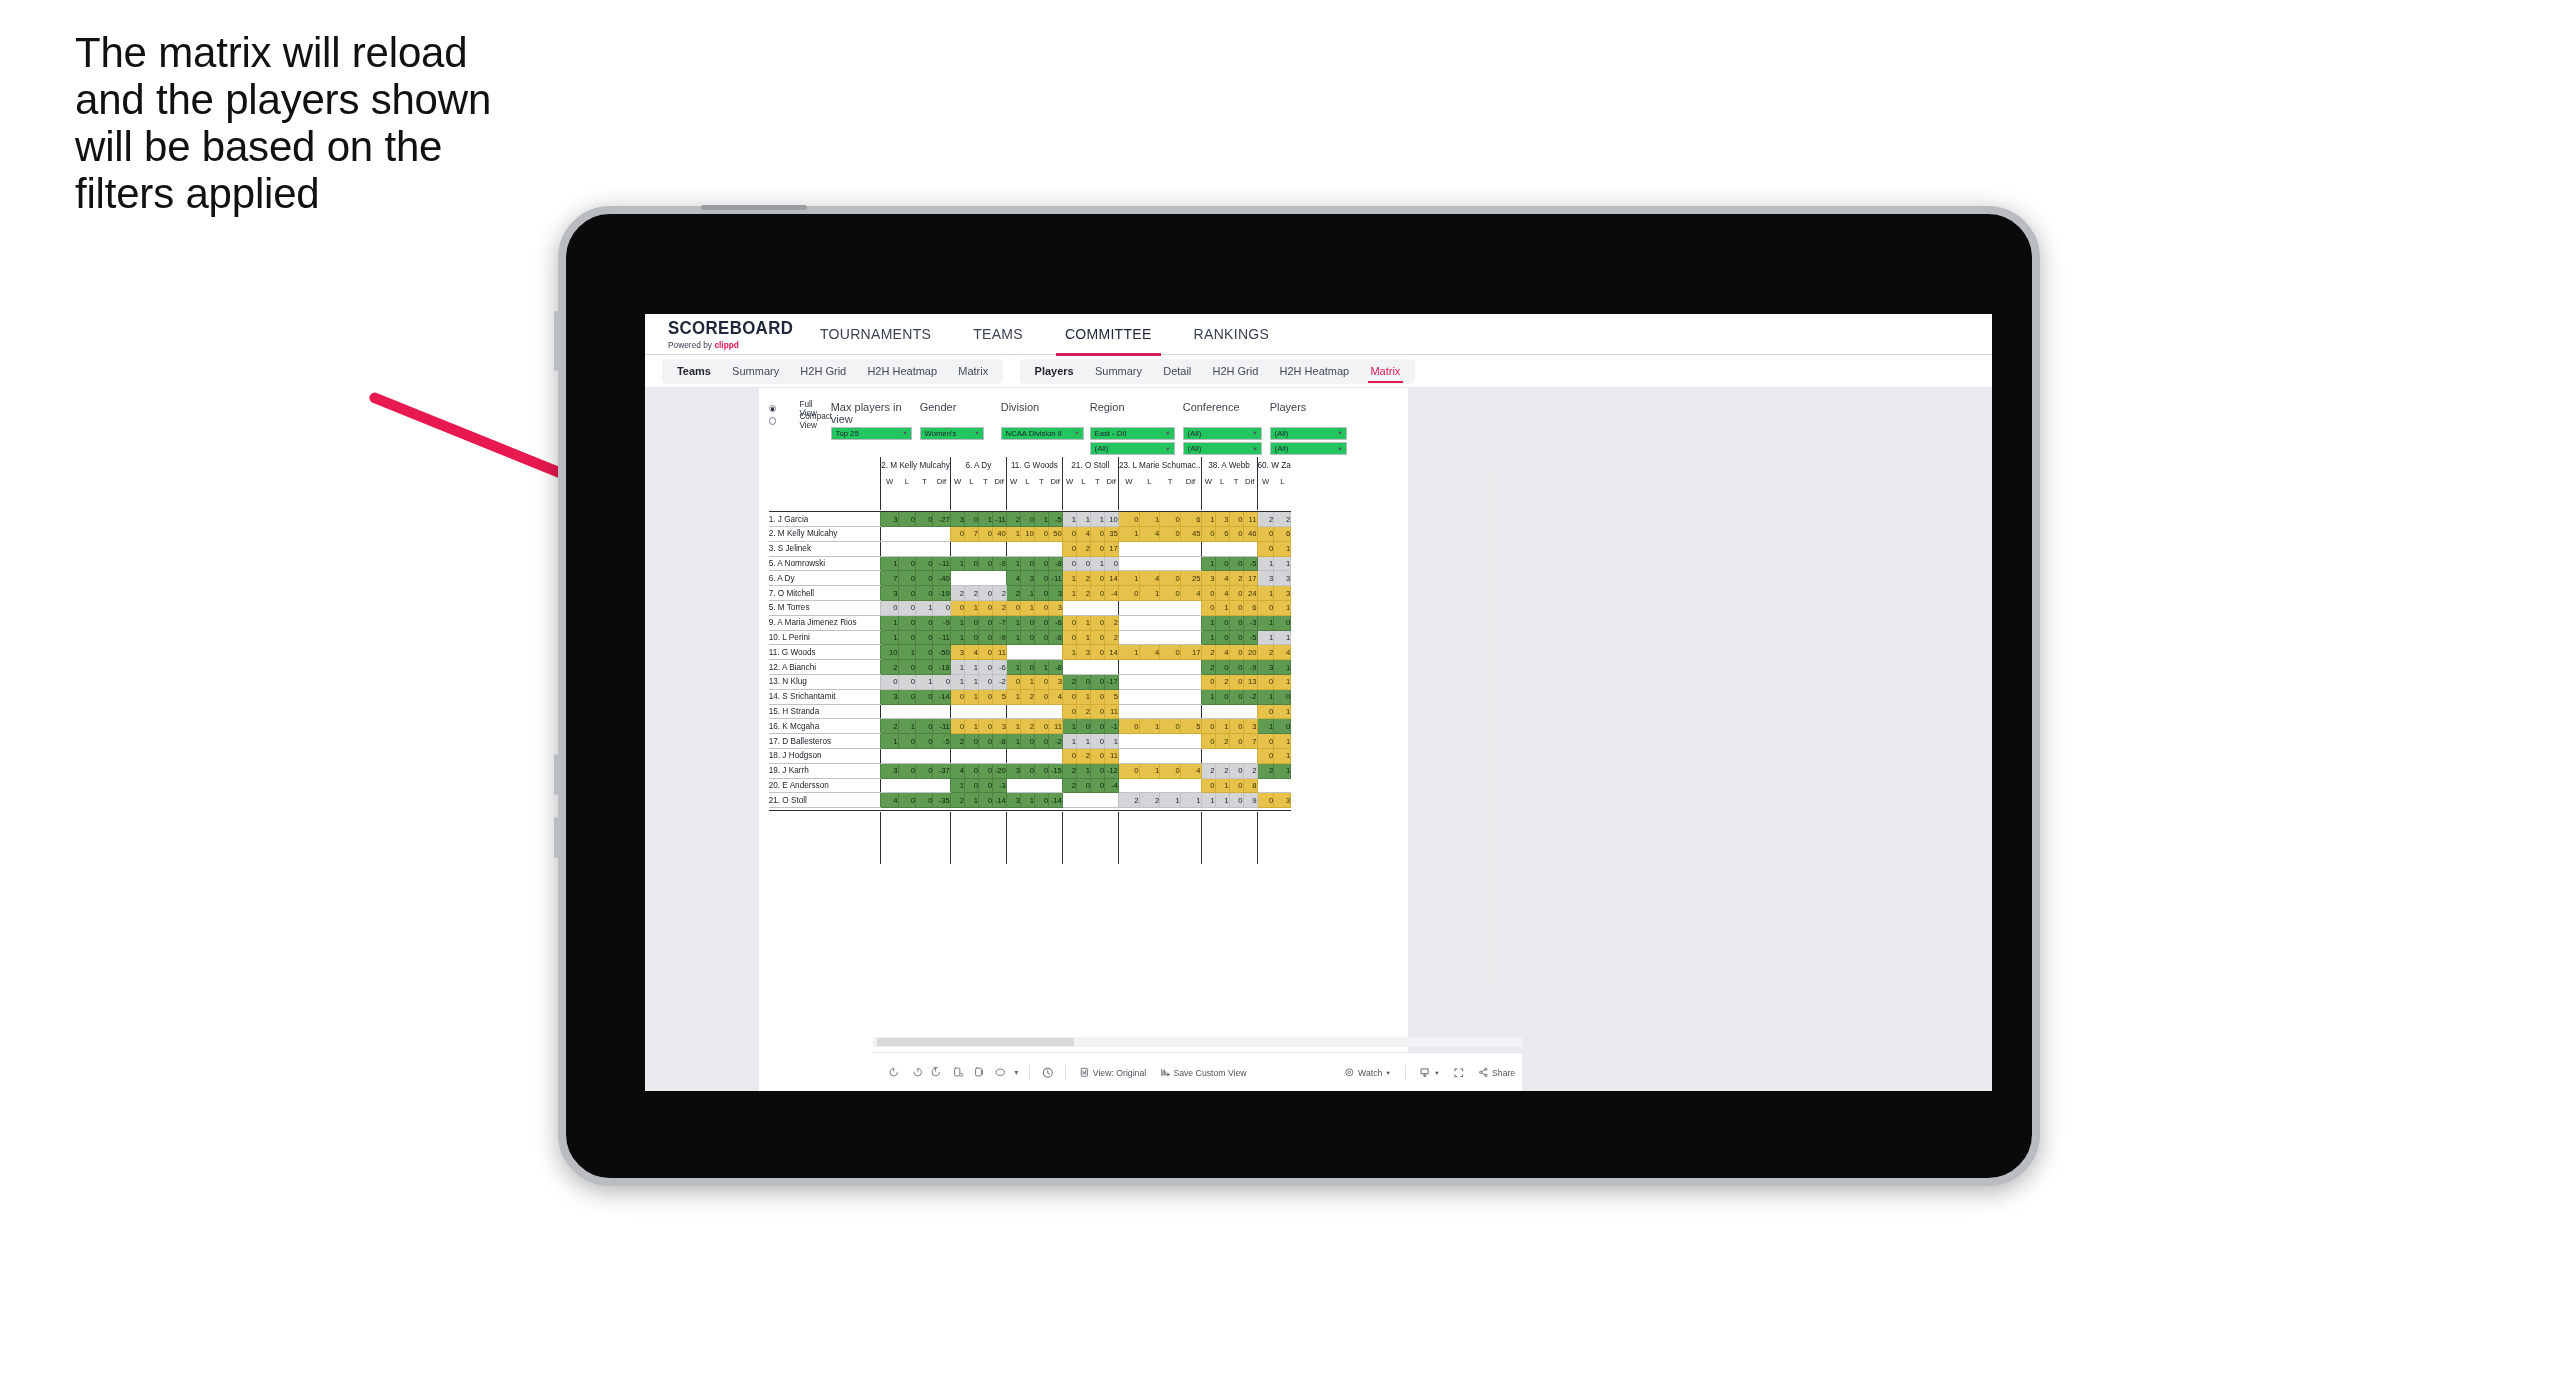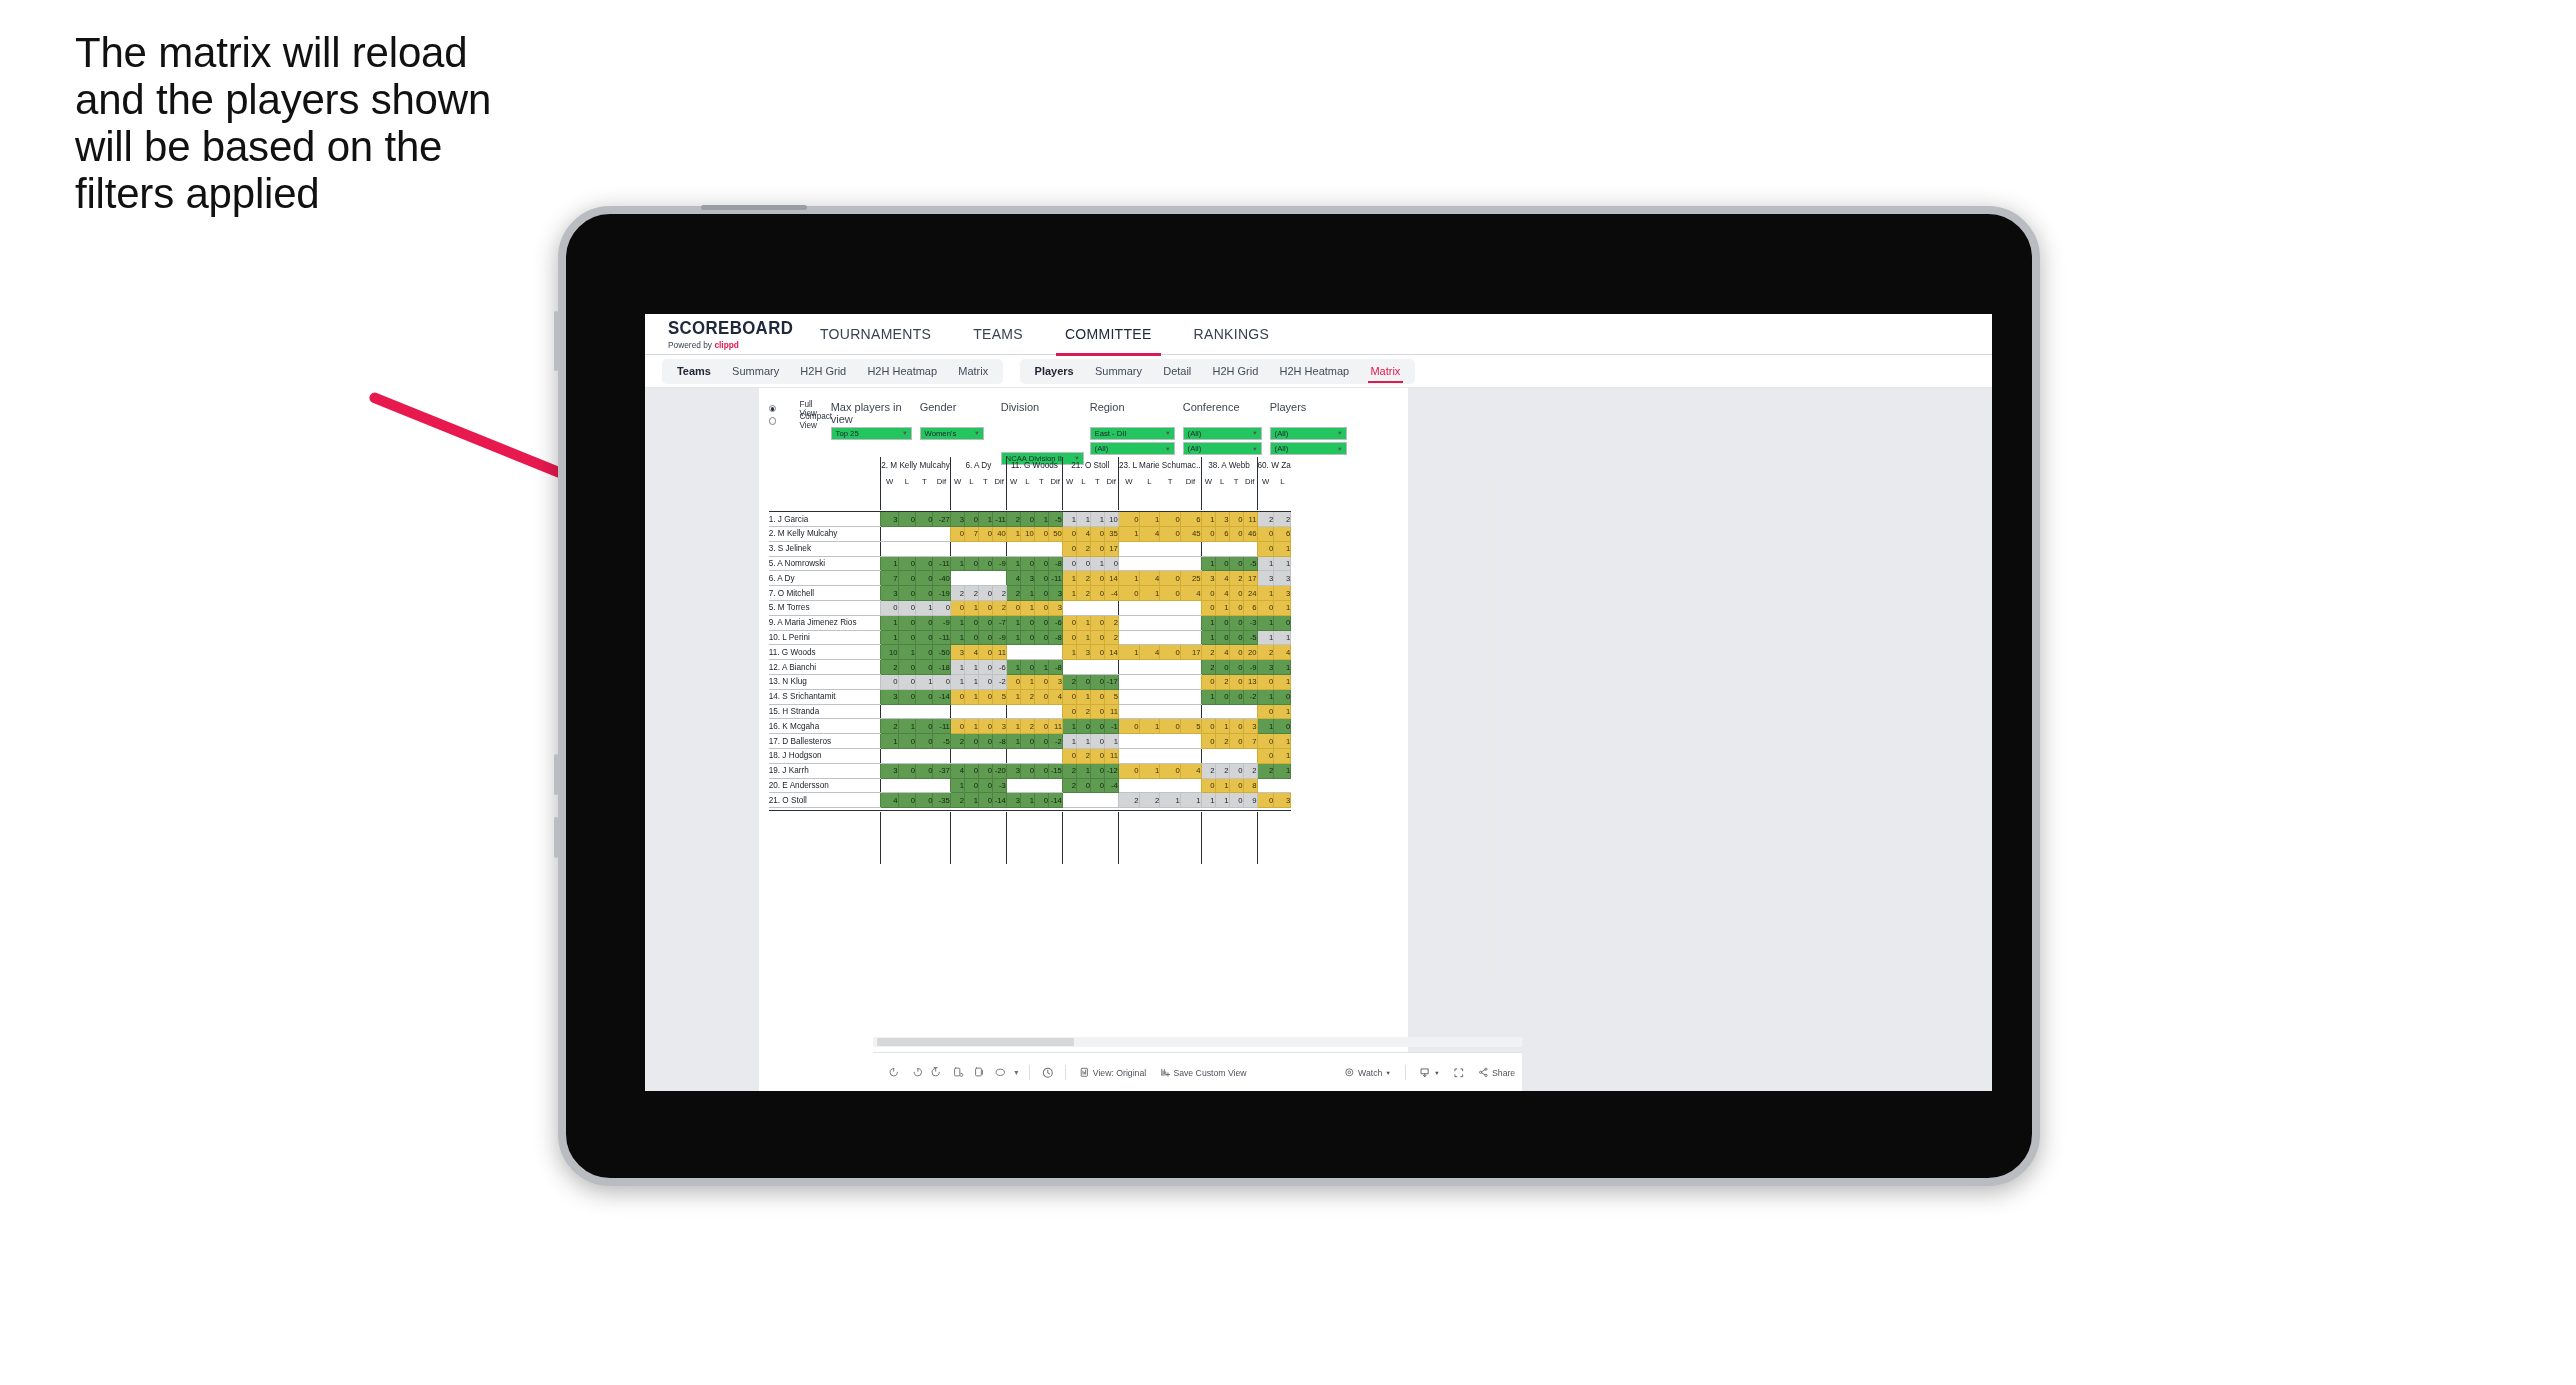--- a/index.html
+++ b/index.html
@@ -121,21 +121,21 @@
   .radio-dot {
     width:7.7px; height:7.7px; border-radius:50%; border:1px solid #7c828c; background:#fff;
     display:flex; align-items:center; justify-content:center; flex:none;
   }
   .radio-dot.sel::after { content:""; width:3.9px; height:3.9px; border-radius:50%; background:#2b313a; }
 
   .fc-w1 { width:89px; }
   .fc-w1 .filter-select { width:81px; }
   .fc-w2 { width:81px; }
   .fc-w2 .filter-select { width:64px; }
-  .fc-w3 { width:89px;gap:25px; }
+  .fc-w3 { width:89px; }
   .fc-w3 .filter-select { width:83px; }
   .fc-w4 { width:93px; }
   .fc-w4 .filter-select { width:85px; }
   .fc-w5 { width:87px; }
   .fc-w5 .filter-select { width:79px; }
   .fc-w6 { width:83px; }
   .fc-w6 .filter-select { width:77px; }
 
   
   #matrix-wrap { position:absolute; left:9.7px; top:69px; width:632px; height:569px; }

